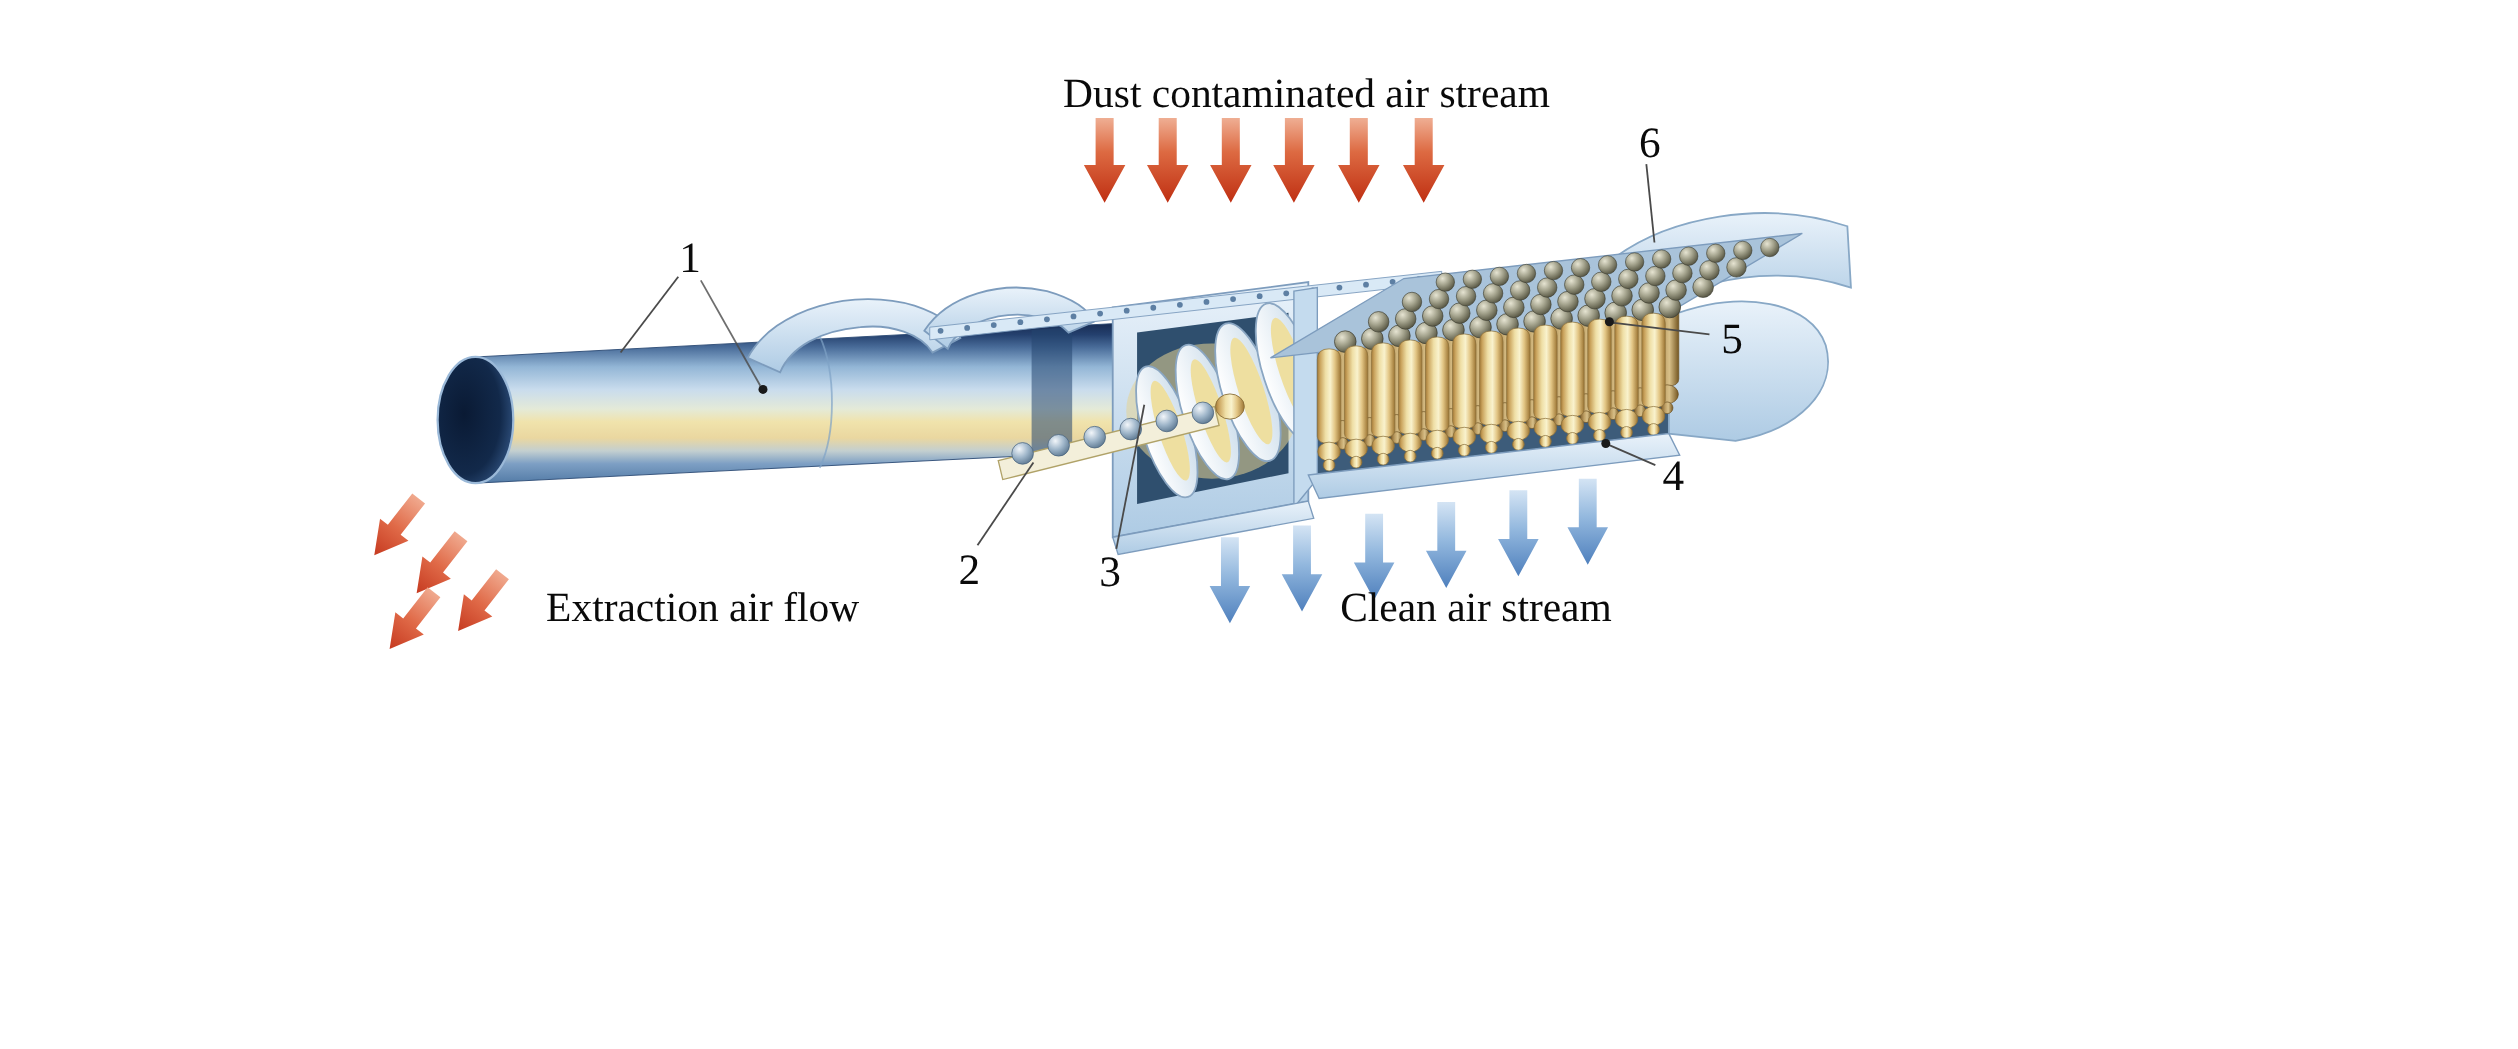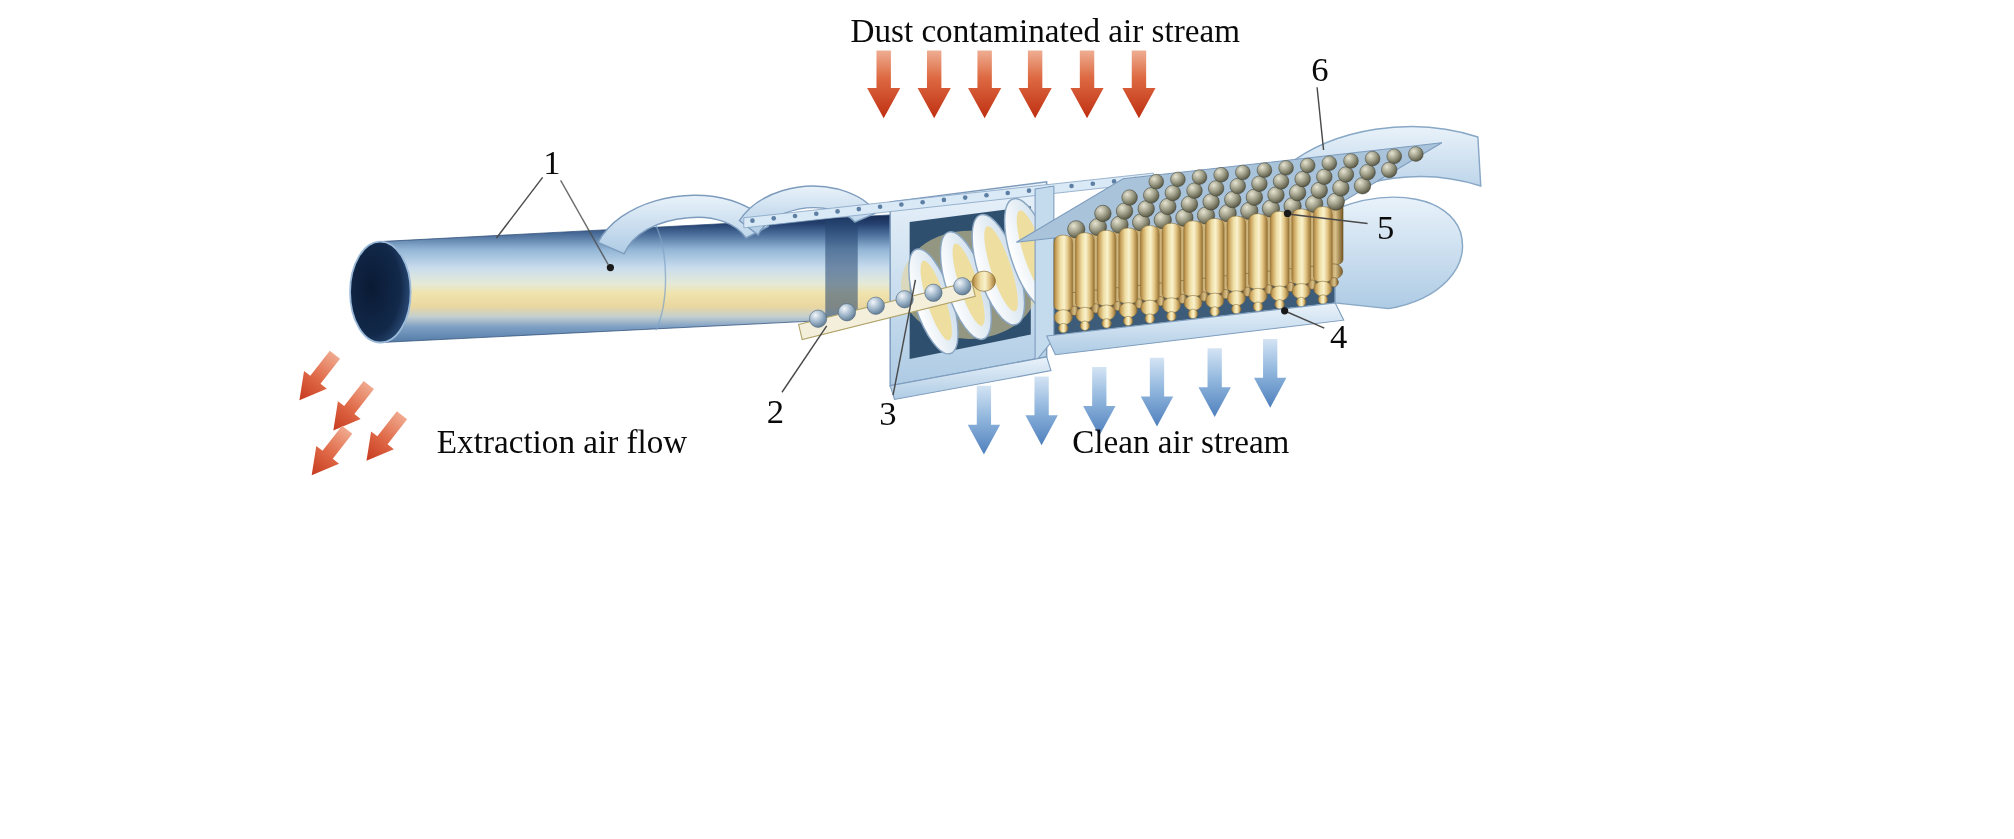--- a/index.html
+++ b/index.html
@@ -1,17 +1,17 @@
 <!DOCTYPE html>
 <html><head>
 <meta charset="utf-8">
 <style>
   html,body{margin:0;padding:0;background:#ffffff;}
   .stage{position:relative;width:2014px;height:605px;background:#ffffff;overflow:hidden;
-         font-family:"Liberation Serif", serif;}
+         font-family:"Liberation Serif", serif;margin-top:44px;}
   svg{display:block;width:100%;height:100%;}
   text{fill:#0a0a0a;}
   .cap-label{font-size:46px;}
   .part-num{font-size:48px;}
   .leader{stroke:#4a4a4a;stroke-width:2;fill:none;}
 </style>
 </head>
 <body>
 
 <div class="stage">

